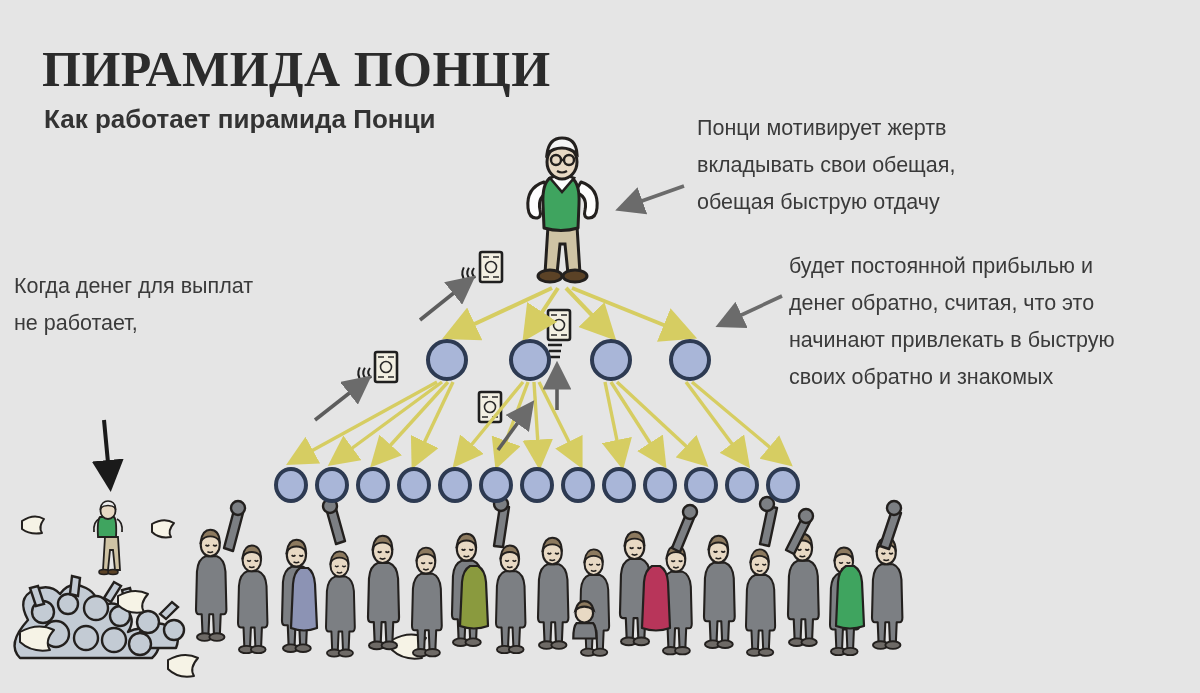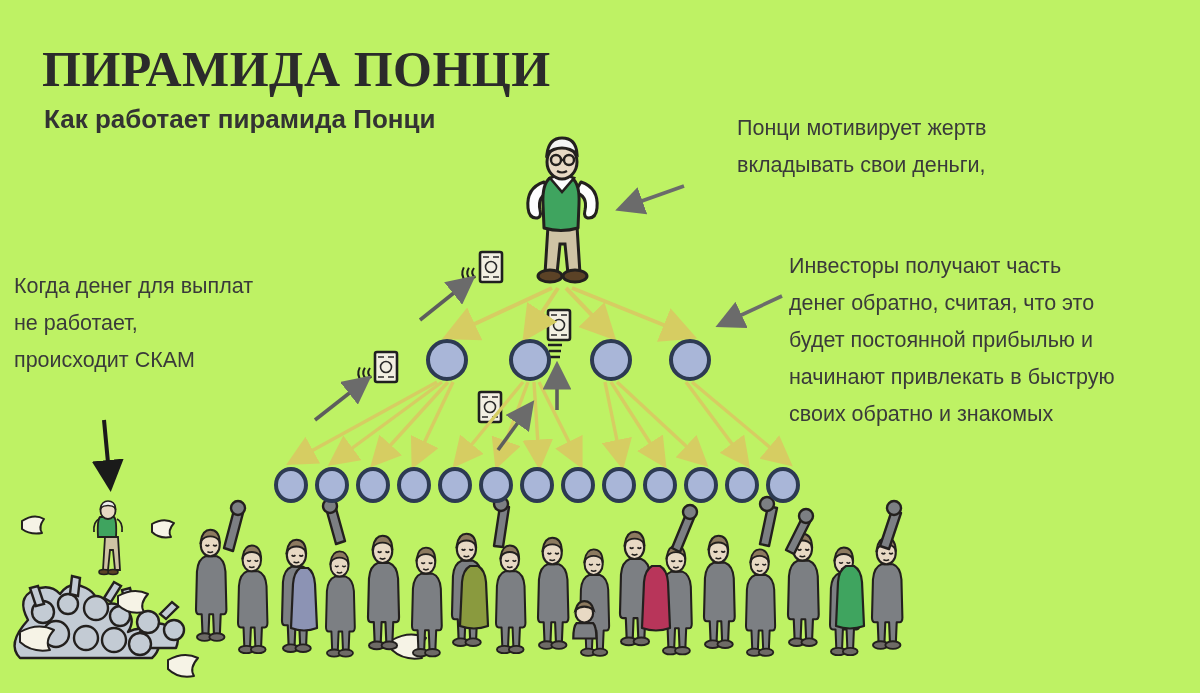--- a/index.html
+++ b/index.html
@@ -8,21 +8,21 @@
     padding: 0;
     background: #ffffff;
   }
   body {
     font-family: "Liberation Sans", sans-serif;
   }
   #poster {
     position: relative;
     width: 1200px;
     height: 693px;
-    background: #bef264;
+    background: #e5e5e5;
     overflow: hidden;
   }
 
   
   .title {
     position: absolute;
     left: 42px;
     top: 44px;
     font-family: "Liberation Serif", serif;
     font-weight: bold;
@@ -45,21 +45,21 @@
   }
   .callout {
     position: absolute;
     font-family: "Liberation Sans", sans-serif;
     font-size: 21.5px;
     color: #3a3a3a;
     line-height: 37px;
     white-space: nowrap;
   }
   .callout.left  { left: 14px;  top: 248px; margin-top: 20px; }
-  .callout.tr    { left: 737px; top: 110px; }
+  .callout.tr    { left: 697px; top: 110px; }
   .callout.mr    { left: 789px; top: 248px; }
   .callout div { white-space: nowrap; }
 
   
   .node {
     position: absolute;
     border-radius: 50%;
     background: #a9b6d8;
     border: 4px solid #2d3a52;
     box-sizing: border-box;
@@ -371,30 +371,29 @@
     <div class="node bot" style="left:766px; top:467px;"></div>
   </div>
 
   <div class="text-layer">
     <div class="title">ПИРАМИДА ПОНЦИ</div>
     <div class="subtitle">Как работает пирамида Понци</div>
 
     <div class="callout left">
       <div>Когда денег для выплат</div>
       <div>не работает,</div>
-      <div>происходит СКАМ</div>
     </div>
 
     <div class="callout tr">
       <div>Понци мотивирует жертв</div>
-      <div>вкладывать свои деньги,</div>
+      <div>вкладывать свои обещая,</div>
+      <div>обещая быструю отдачу</div>
     </div>
 
     <div class="callout mr">
-      <div>Инвесторы получают часть</div>
+      <div>будет постоянной прибылью и</div>
       <div>денег обратно, считая, что это</div>
-      <div>будет постоянной прибылью и</div>
       <div>начинают привлекать в быструю</div>
       <div>своих обратно и знакомых</div>
     </div>
   </div>
 
 </div>
 
 </body></html>

